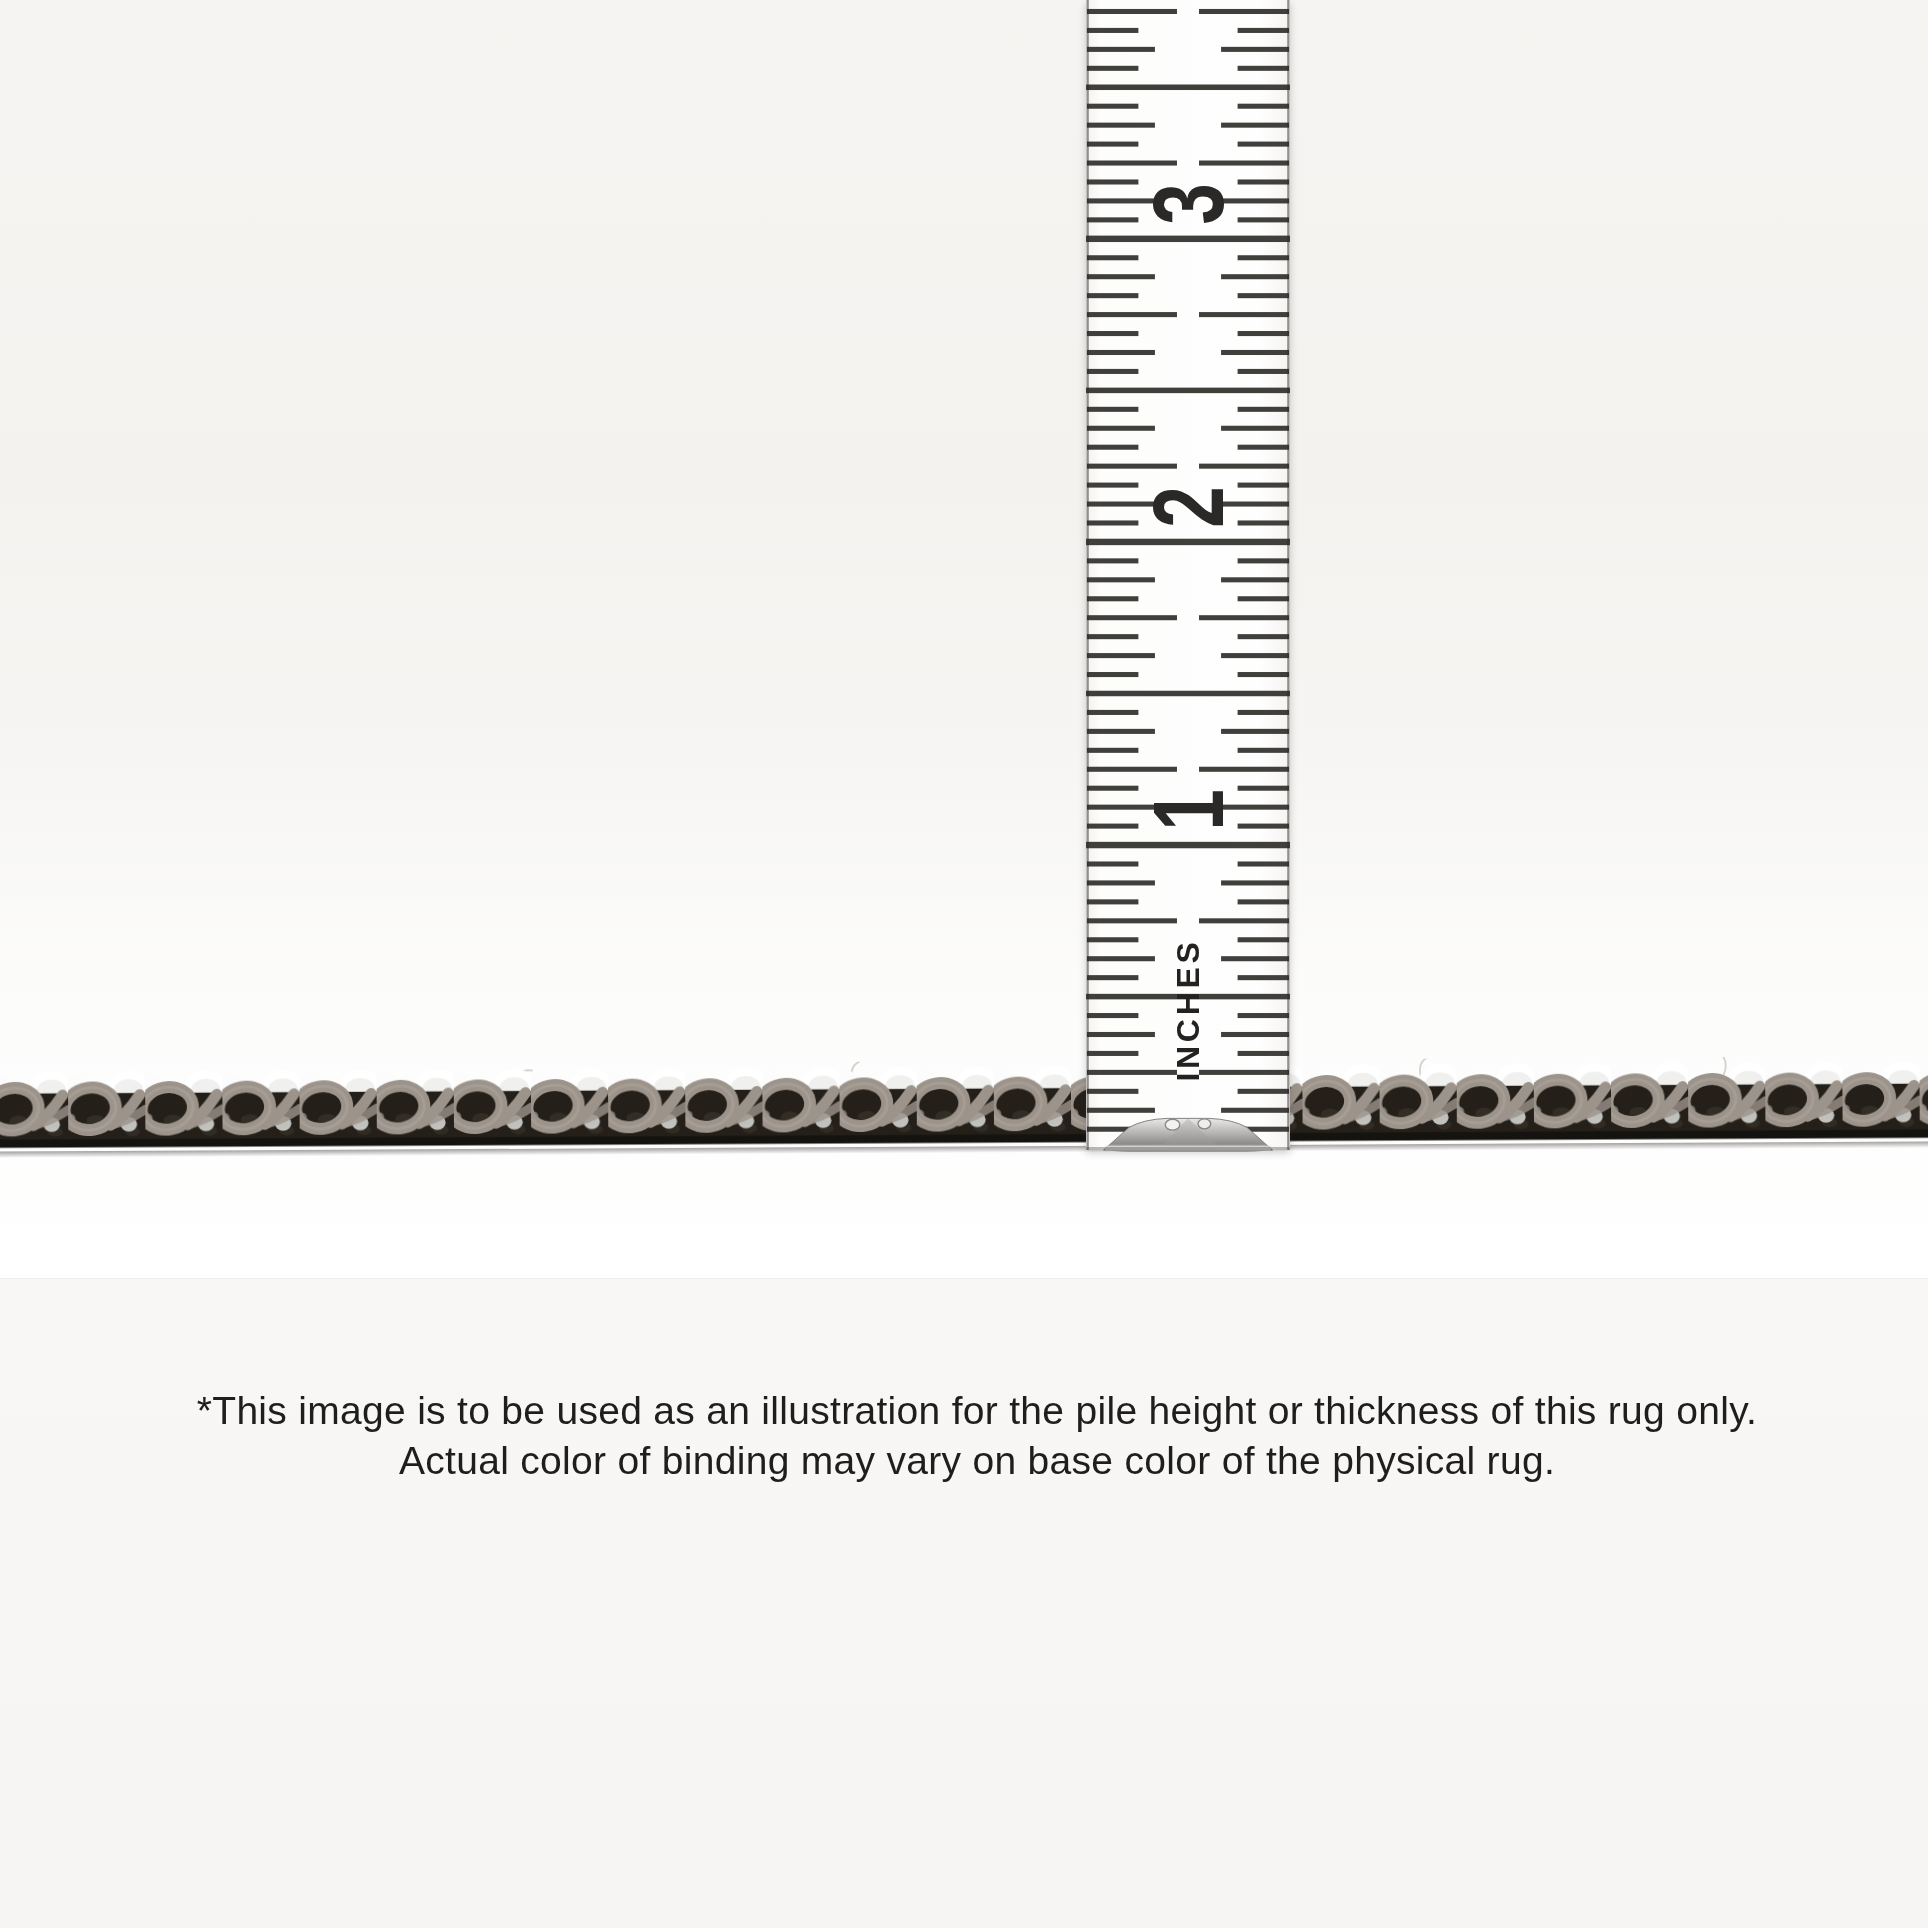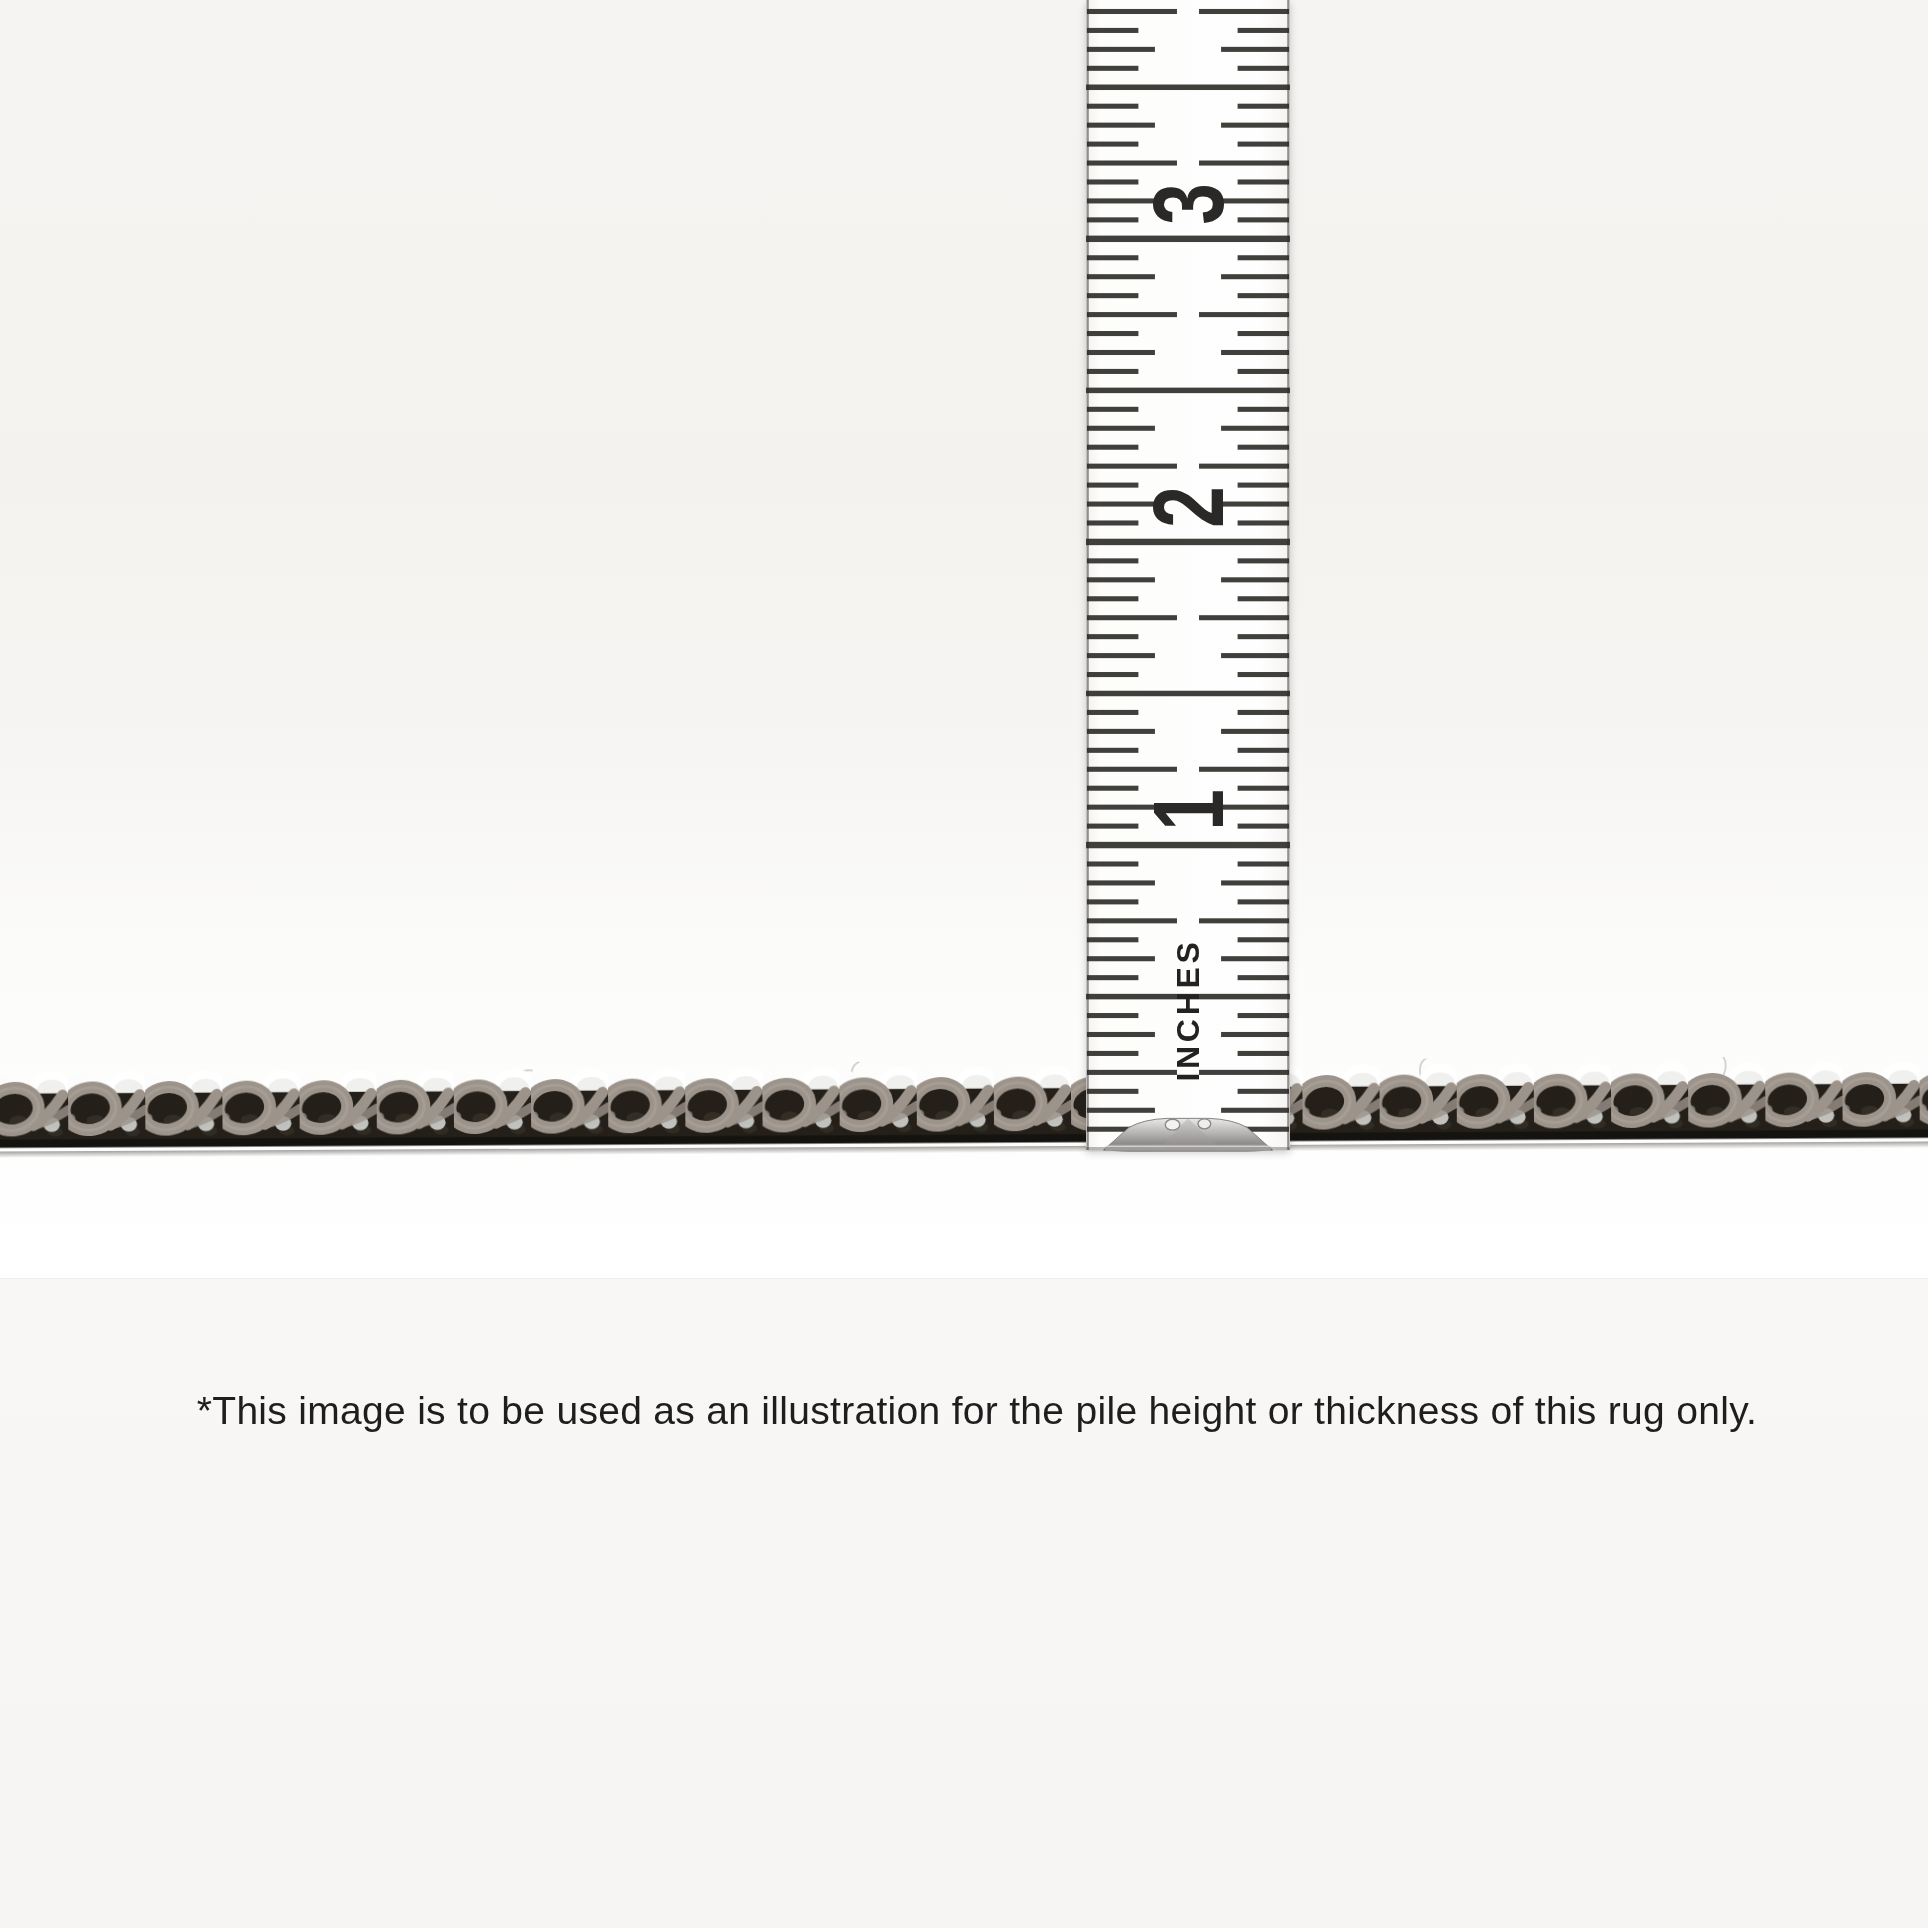--- a/index.html
+++ b/index.html
@@ -228,17 +228,18 @@
       <div class="ruler-bottom-edge"></div>
     <div class="numeral" style="left: 102px; top: 810px;">1</div>
         <div class="numeral" style="left: 102px; top: 507px;">2</div>
         <div class="numeral" style="left: 102px; top: 204px;">3</div>
       </div>
   </div>
 
   <div class="panel">
     <div class="disclaimer">
       <div>*This image is to be used as an illustration for the pile height or thickness of this rug only.</div>
+      <div>Actual color of binding may vary on base color of the physical rug.</div>
     </div>
   </div>
 
 </div>
 
 
 </body></html>

